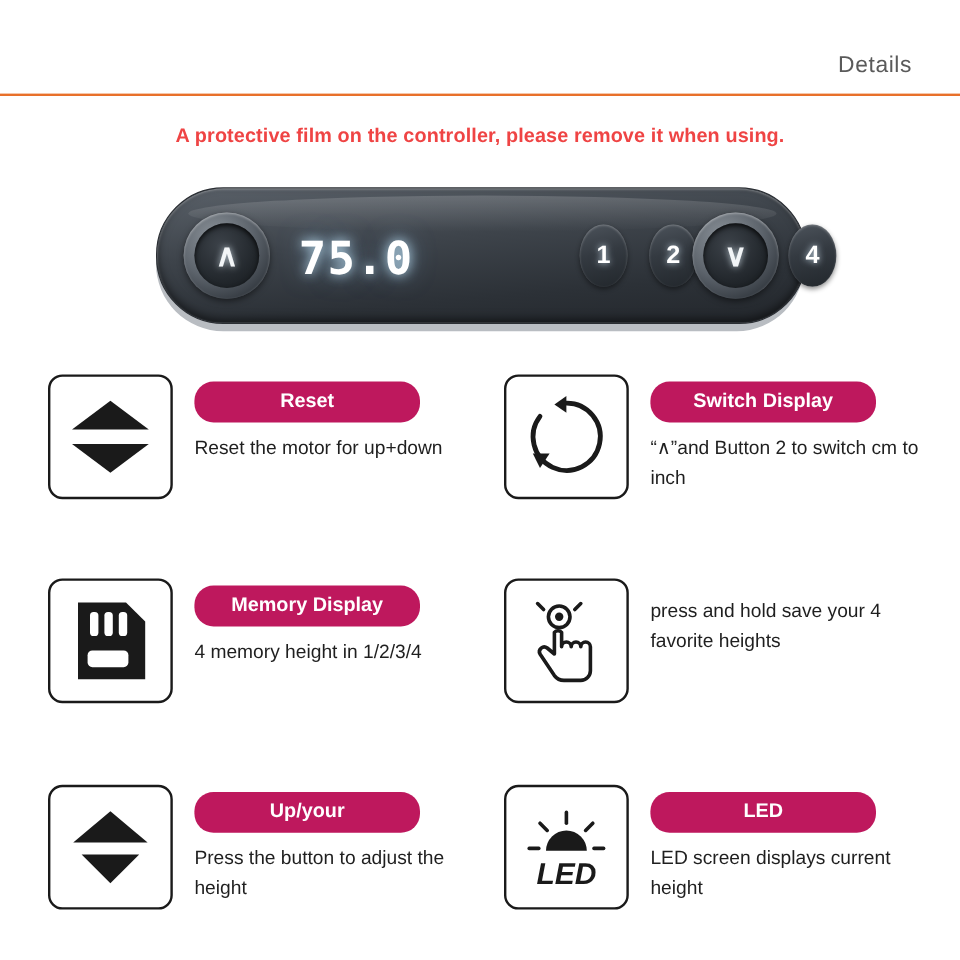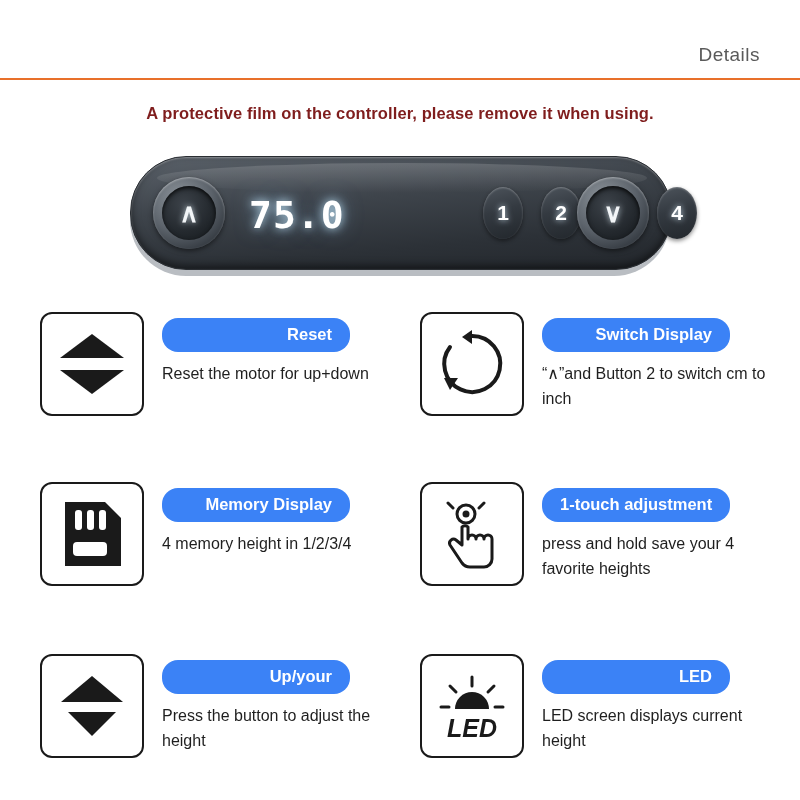--- a/index.html
+++ b/index.html
@@ -44,21 +44,21 @@
 
   
   .notice {
     position: absolute;
     top: 104px;
     left: 0;
     width: 800px;
     text-align: center;
     font-size: 16.5px;
     font-weight: bold;
-    color: #7f1d1d;
+    color: #ef4444;
     letter-spacing: 0.1px;
   }
 
   
   .controller-wrap {
     position: absolute;
     top: 148px;
     left: 122px;
     width: 556px;
     height: 140px;
@@ -197,27 +197,27 @@
     justify-content: center;
   }
   .feat-right {
     position: absolute;
     left: 122px;
     top: 10px;
     width: 230px;
   }
   .feat-badge {
     display: inline-block;
-    background: #3b82f6;
+    background: #be185d;
     color: #ffffff;
     font-weight: bold;
     font-size: 16.5px;
     border-radius: 16px;
     padding: 7px 18px 8px 18px;
-    text-align: right;
+    text-align: center;
     white-space: nowrap;
     box-sizing: border-box;
   }
   .feat-badge.wide {
     min-width: 188px;
   }
   .feat-desc {
     margin-top: 10px;
     font-size: 16px;
     line-height: 1.55;
@@ -324,21 +324,20 @@
     <div class="feat-icon">
       <svg width="72" height="74" viewBox="0 0 72 74">
         <circle cx="30" cy="17" r="9" fill="none" stroke="#1a1a1a" stroke-width="3"></circle>
         <circle cx="30" cy="17" r="3.5" fill="#1a1a1a"></circle>
         <line x1="12" y1="6" x2="17" y2="11" stroke="#1a1a1a" stroke-width="3" stroke-linecap="round"></line>
         <line x1="48" y1="6" x2="43" y2="11" stroke="#1a1a1a" stroke-width="3" stroke-linecap="round"></line>
         <path d="M26 30 v18 l-6 -5 a4 4 0 0 0 -6 5 l12 18 a10 10 0 0 0 8 4 h14 a8 8 0 0 0 8 -8 V42 a4 4 0 0 0 -8 0 a4 4 0 0 0 -8 0 a4 4 0 0 0 -8 0 V30 a4 4 0 0 0 -6 0 z" fill="none" stroke="#1a1a1a" stroke-width="3" stroke-linejoin="round"></path>
       </svg>
     </div>
     <div class="feat-right">
-      <div class="feat-badge wide">1-touch adjustment</div>
       <div class="feat-desc">press and hold save your 4 favorite heights</div>
     </div>
   </div>
 
   <div class="feature col-left">
     <div class="feat-icon">
       <svg width="70" height="72" viewBox="0 0 70 72">
         <polygon points="35,6 66,32 4,32" fill="#1a1a1a"></polygon>
         <polygon points="11,42 59,42 35,66" fill="#1a1a1a"></polygon>
       </svg>

